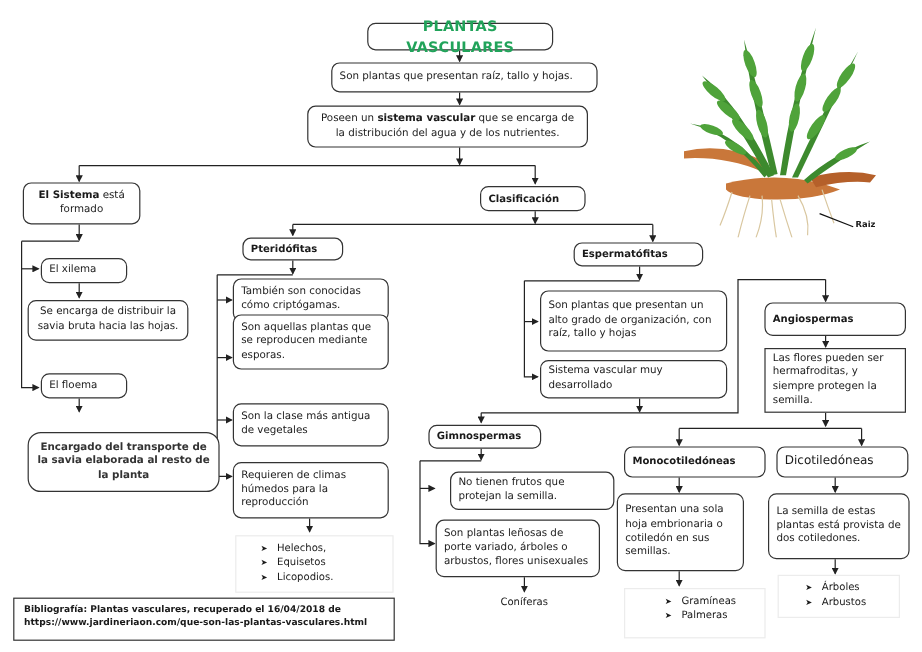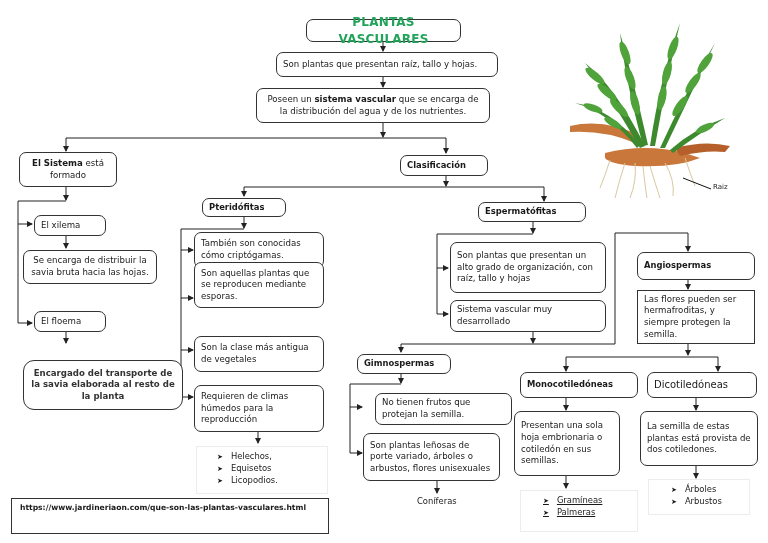--- a/index.html
+++ b/index.html
@@ -20,21 +20,21 @@
   }
   .list .li { white-space: nowrap; }
   .list .arrow { font-size: 7px; margin-right: 8px; }
   .plain { position: absolute; font-size: 8.4px; }
   .biblio {
     position: absolute; border: 1.2px solid #333; background: #fff; font-size: 7.6px; font-weight: bold;
     padding: 3px 8px; line-height: 1.5;
   }
   svg.lines { position: absolute; left: 0; top: 0; }
   .fern { position: absolute; left: 565px; top: 8px; width: 175px; height: 190px; }
-  .raiz { position: absolute; left: 713px; top: 183px; font-size: 7px; font-weight: normal; }
+  .raiz { position: absolute; left: 713px; top: 183px; font-size: 7px; font-weight: bold; }
   b { font-weight: bold; }
 </style>
 </head>
 <body>
 
 <svg class="lines" width="768" height="543">
   <defs>
     <marker id="ah" markerWidth="6" markerHeight="6" refX="5" refY="3" orient="auto">
       <path d="M0,0 L6,3 L0,6 z" fill="#222"></path>
     </marker>
@@ -177,21 +177,21 @@
 <div class="box sq left" style="left:637px;top:290px;width:118px;height:54px;">
   <span>Las flores pueden ser hermafroditas, y siempre protegen la semilla.</span>
 </div>
 
 <div class="box hdr" style="left:520px;top:372px;width:118px;height:26px;">
   <span>Monocotiledóneas</span>
 </div>
 <div class="box left" style="left:514px;top:411px;width:106px;height:65px;">
   <span>Presentan una sola hoja embrionaria o cotiledón en sus semillas.</span>
 </div>
-<div class="list" style="left:520px;top:490px;width:118px;height:42px;padding-left:22px;text-decoration:underline;">
+<div class="list" style="left:520px;top:490px;width:118px;height:42px;padding-left:33px;">
   <div class="li"><span class="arrow">➤</span><span>Gramíneas</span></div>
   <div class="li"><span class="arrow">➤</span><span>Palmeras</span></div>
 </div>
 
 <div class="box" style="left:647px;top:372px;width:110px;height:26px;font-size:10px;">
   <span>Dicotiledóneas</span>
 </div>
 <div class="box left" style="left:640px;top:411px;width:118px;height:55px;">
   <span>La semilla de estas plantas está provista de dos cotiledones.</span>
 </div>
@@ -238,14 +238,15 @@
     <ellipse cx="115" cy="98" rx="12" ry="4" transform="rotate(-55 115 98)"></ellipse>
     <ellipse cx="28" cy="100" rx="10" ry="3.5" transform="rotate(20 28 100)"></ellipse>
     <ellipse cx="48" cy="115" rx="10" ry="3.5" transform="rotate(30 48 115)"></ellipse>
     <ellipse cx="140" cy="120" rx="10" ry="3.5" transform="rotate(-25 140 120)"></ellipse>
   </g>
   <line x1="118" y1="170" x2="146" y2="181" stroke="#111" stroke-width="1"></line>
 </svg>
 <div class="raiz">Raiz</div>
 
 <div class="biblio" style="left:11px;top:498px;width:318px;height:36px;">
+  <div>Bibliografía: Plantas vasculares, recuperado el 16/04/2018 de</div>
   <div>https://www.jardineriaon.com/que-son-las-plantas-vasculares.html</div>
 </div>
 
 </body></html>

